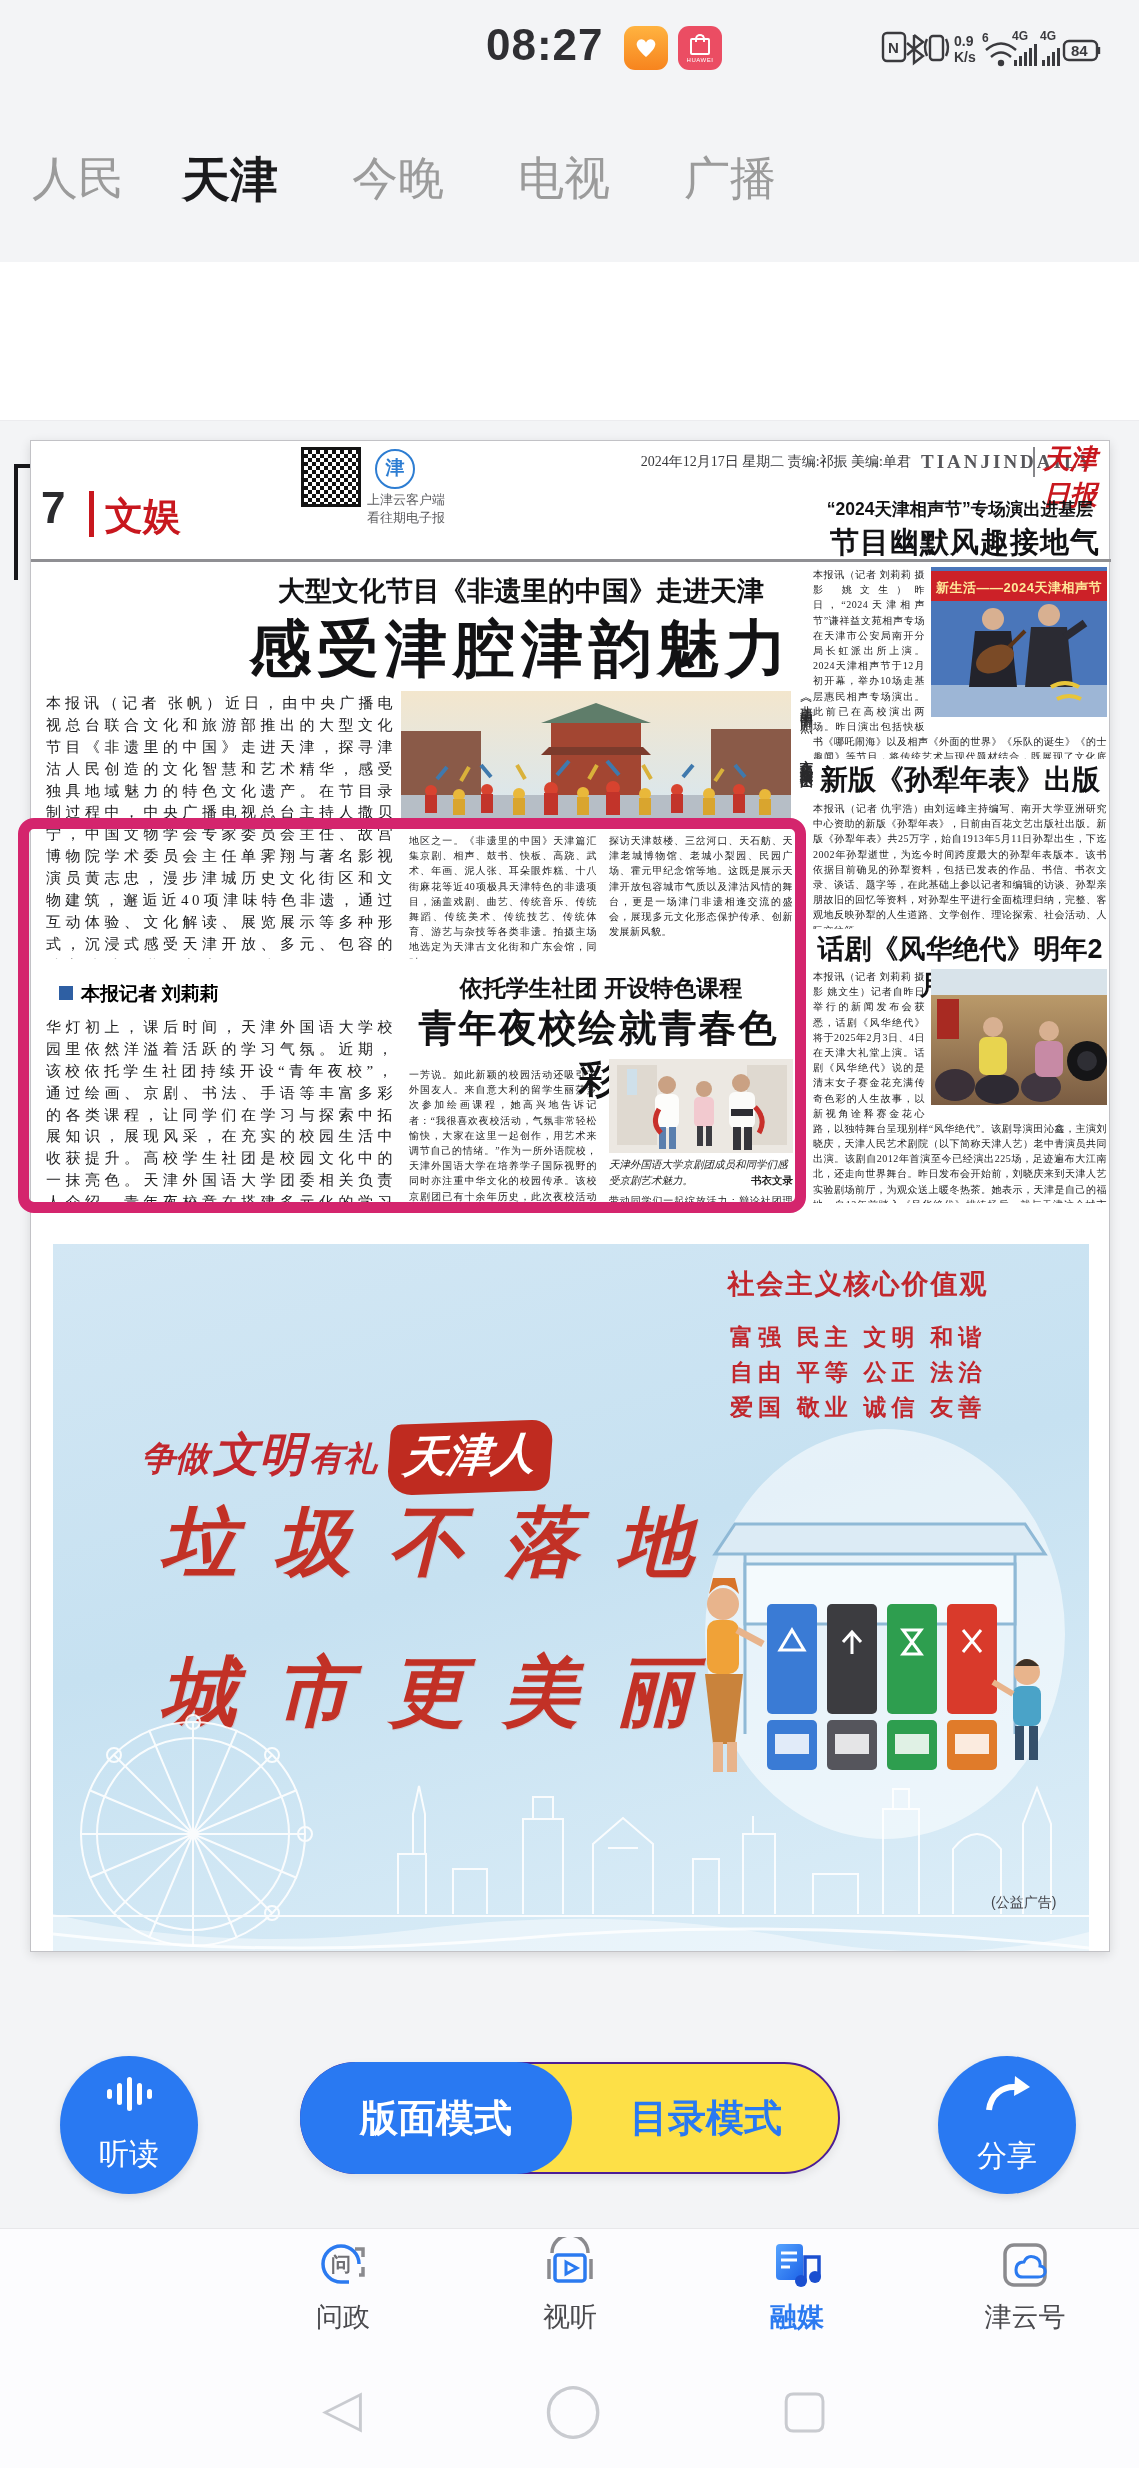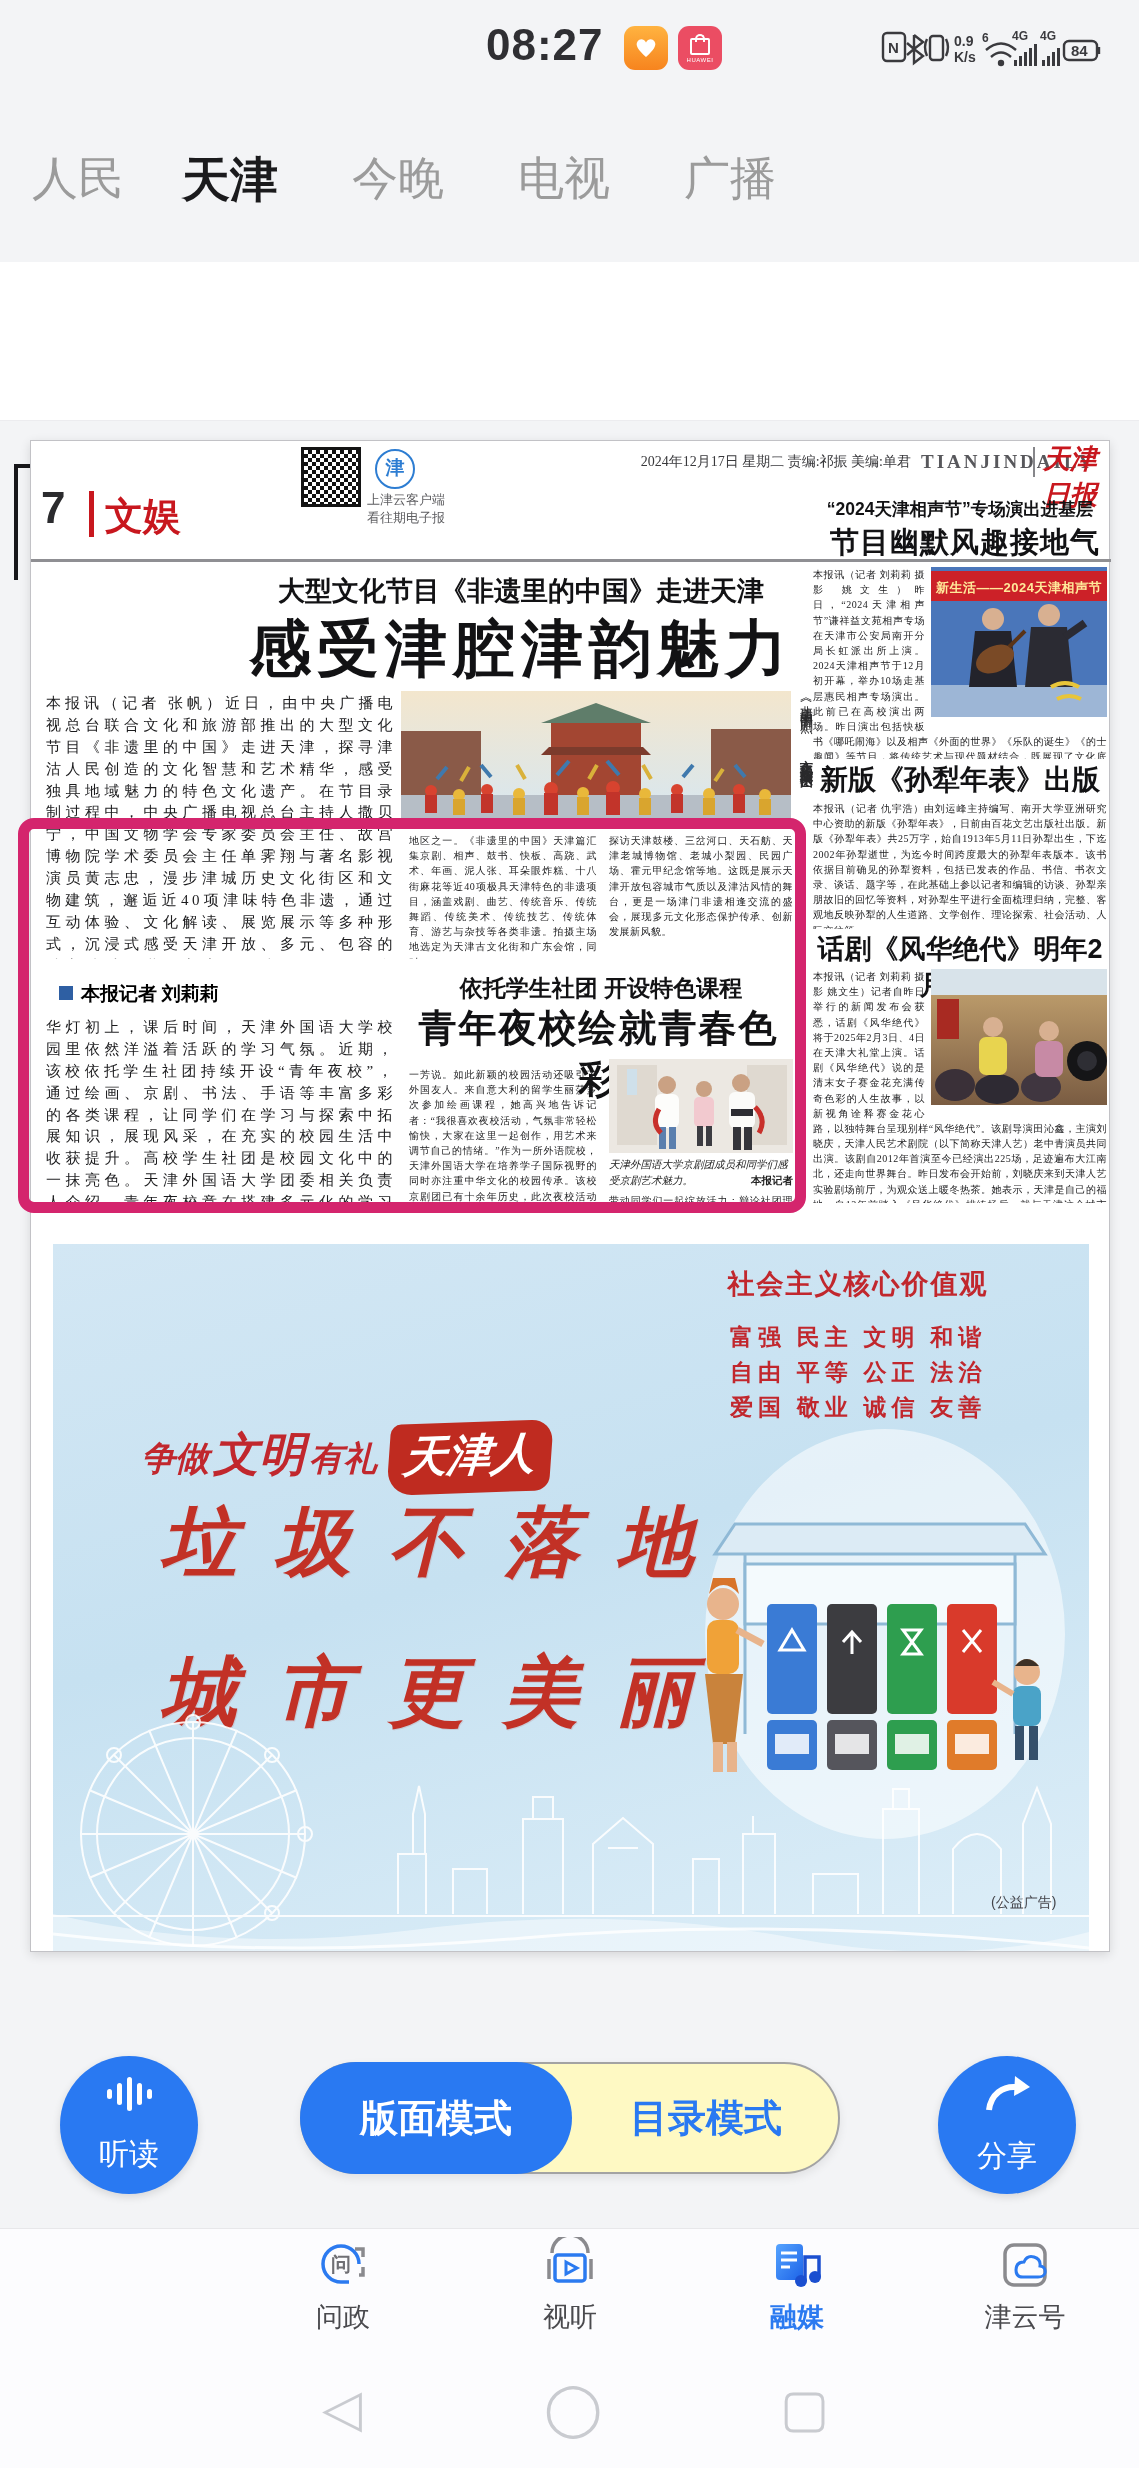--- a/index.html
+++ b/index.html
@@ -65,21 +65,21 @@
   .brandline .hl{display:inline-block;background:#bf2b20;color:#fff;font-size:44px;font-weight:800;
       padding:4px 16px 8px 14px;border-radius:10px 22px 14px 26px;transform:skew(-6deg) rotate(-2deg);margin-left:8px;}
   .slogan{left:108px;color:#c23126;font-size:76px;font-weight:800;font-family:"Liberation Serif",serif;font-style:italic;letter-spacing:38px;white-space:nowrap;text-shadow:1px 1px 0 #b0272022;}
   .adnote{left:938px;top:650px;font-size:14px;color:#44444a;}
   
   .hibox{left:18px;top:818px;width:788px;height:395px;border:11px solid #d4256d;border-radius:16px;box-sizing:border-box;z-index:30;pointer-events:none;}
   
   .cbtn{width:138px;height:138px;border-radius:50%;background:#2979f2;color:#fff;display:flex;flex-direction:column;
         align-items:center;justify-content:center;top:2056px;cursor:pointer;box-shadow:0 3px 8px rgba(0,0,0,.12);gap:18px;}
   .cbtn .lbl{font-size:30px;margin-top:4px;}
-  .pill{left:300px;top:2062px;width:540px;height:112px;background:#fef9c3;border:2px solid #a3a3a3;border-radius:58px;
+  .pill{left:300px;top:2062px;width:540px;height:112px;background:#fde047;border:2px solid #4c1d95;border-radius:58px;
         box-sizing:border-box;box-shadow:0 4px 10px rgba(0,0,0,.08);cursor:pointer;}
   .pillblue{left:-2px;top:-2px;width:272px;height:112px;border-radius:58px;background:#2979f2;color:#fff;
         display:flex;align-items:center;justify-content:center;font-size:38px;font-weight:700;}
   .pilltoc{left:278px;top:0;width:252px;height:108px;line-height:108px;text-align:center;color:#2979f2;font-size:38px;font-weight:700;}
   
   .bottomnav{left:0;top:2228px;width:1139px;height:124px;background:#fcfcfe;border-top:1px solid #e7e7ea;}
   .navitem{top:0;width:150px;height:124px;text-align:center;cursor:pointer;}
   .navitem svg{margin-top:8px;}
   .navlbl{font-size:27px;color:#4a4a4e;margin-top:2px;}
   .navitem.active .navlbl{color:#2b7af0;font-weight:700;}
@@ -243,21 +243,21 @@
         </g>
       <g>
           <circle cx="132" cy="24" r="9" fill="#caa183"></circle>
           <rect x="120" y="33" width="26" height="36" rx="6" fill="#fbfbf9"></rect>
           <rect x="122" y="50" width="22" height="7" fill="#2d2d33"></rect>
           <rect x="124" y="68" width="8" height="23" fill="#34343a"></rect>
           <rect x="135" y="68" width="8" height="23" fill="#34343a"></rect>
           <path d="M146 48 q12 12 4 26" stroke="#c8302b" stroke-width="5" fill="none"></path>
         </g>
     </svg>
-    <div class="abs capline" style="left:578px;top:716px;width:184px;"><span>天津外国语大学京剧团成员和同学们感受京剧艺术魅力。</span><b>本报记者</b></div>
+    <div class="abs capline" style="left:578px;top:716px;width:184px;"><span>天津外国语大学京剧团成员和同学们感受京剧艺术魅力。</span><b>书衣文录</b></div>
     <div class="abs npbody b10" style="left:578px;top:752px;width:184px;height:16px;">带动同学们一起绽放活力；辩论社团理论与实践结合的课程，令参与者锻炼思考与表达能力，知晓自身优势与努力方向……光彩……</div>
 
     <div class="abs npk" style="left:782px;top:56px;width:294px;font-size:17.5px;">“2024天津相声节”专场演出进基层</div>
     <div class="abs npk" style="left:787px;top:82px;width:294px;font-size:29px;letter-spacing:1px;">节目幽默风趣接地气</div>
     <div class="abs npbody b10" style="left:782px;top:126px;width:294px;height:192px;">
       <svg class="photo-r" width="176" height="150" viewBox="0 0 176 150">
         <rect width="176" height="150" fill="#4a76ba"></rect>
         <rect x="0" y="4" width="176" height="30" fill="#cc2128"></rect>
         <text x="88" y="25" text-anchor="middle" font-size="13" fill="#ffe99a" font-weight="700" font-family="Liberation Sans,sans-serif">新生活——2024天津相声节</text>
         <rect x="0" y="118" width="176" height="32" fill="#9db6d6"></rect>

